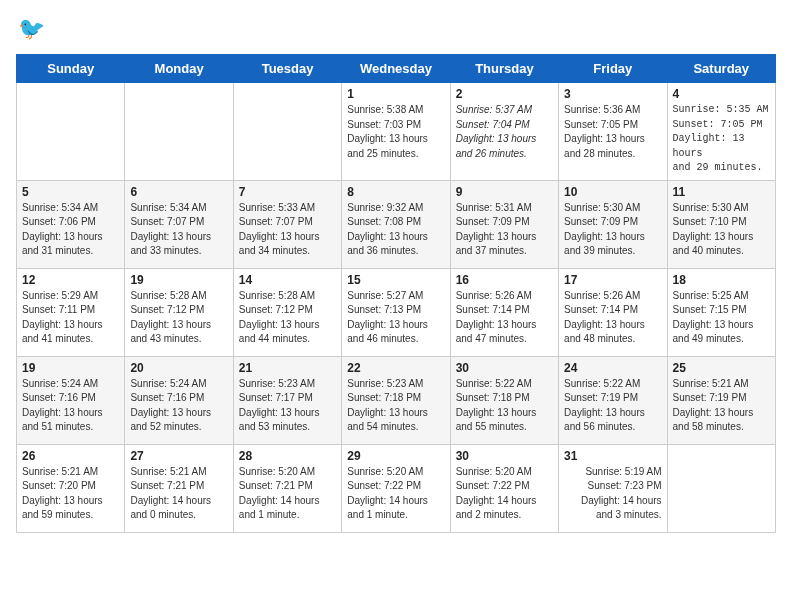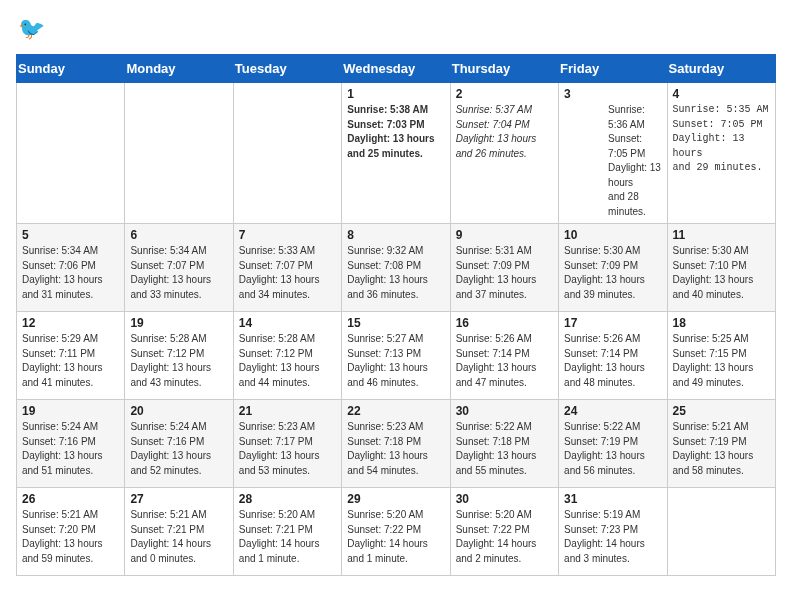--- a/index.html
+++ b/index.html
@@ -53,21 +53,21 @@
       color: #333;
     }
     .calendar-table {
       width: 100%;
       border-collapse: collapse;
       table-layout: fixed;
     }
     .calendar-table thead tr th {
       background-color: #1565c0;
       color: #fff;
-      text-align: left;
+      text-align: center;
       padding: 6px 1px;
       font-size: 13px;
       border: 1px solid #1565c0;
     }
     .calendar-table tbody tr td {
       border: 1px solid #ccc;
       vertical-align: top;
       padding: 4px 5px;
       font-size: 10.5px;
       color: #222;
@@ -121,35 +121,35 @@
         <th>Saturday</th>
       </tr>
   </thead>
   <tbody id="calendar-body">
   <tr>
         <td class="empty-cell"></td>
         <td class="empty-cell"></td>
         <td class="empty-cell"></td>
         <td>
           <div class="day-number">1</div>
-          <div class="day-info" style="white-space: pre-line; font-weight: bold;">Sunrise: 5:38 AM
+          <div class="day-info" style="white-space: pre-line;">Sunrise: 5:38 AM
 Sunset: 7:03 PM
 Daylight: 13 hours
 and 25 minutes.</div>
         </td>
         <td>
           <div class="day-number">2</div>
           <div class="day-info" style="white-space: pre-line; font-style: italic;">Sunrise: 5:37 AM
 Sunset: 7:04 PM
 Daylight: 13 hours
 and 26 minutes.</div>
         </td>
         <td>
           <div class="day-number">3</div>
-          <div class="day-info" style="white-space: pre-line; margin-left: 44px;">Sunrise: 5:36 AM
+          <div class="day-info" style="white-space: pre-line;">Sunrise: 5:36 AM
 Sunset: 7:05 PM
 Daylight: 13 hours
 and 28 minutes.</div>
         </td>
         <td>
           <div class="day-number">4</div>
           <div class="day-info" style="white-space: pre-line; font-family: Liberation Mono, monospace;">Sunrise: 5:35 AM
 Sunset: 7:05 PM
 Daylight: 13 hours
 and 29 minutes.</div>
@@ -339,21 +339,21 @@
         </td>
         <td>
           <div class="day-number">30</div>
           <div class="day-info" style="white-space: pre-line;">Sunrise: 5:20 AM
 Sunset: 7:22 PM
 Daylight: 14 hours
 and 2 minutes.</div>
         </td>
         <td>
           <div class="day-number">31</div>
-          <div class="day-info" style="white-space: pre-line;">Sunrise: 5:19 AM
+          <div class="day-info" style="white-space: pre-line; text-align: right;">Sunrise: 5:19 AM
 Sunset: 7:23 PM
 Daylight: 14 hours
 and 3 minutes.</div>
         </td>
         <td class="empty-cell"></td>
       </tr>
     </tbody>
 </table>
 
 </body></html>

